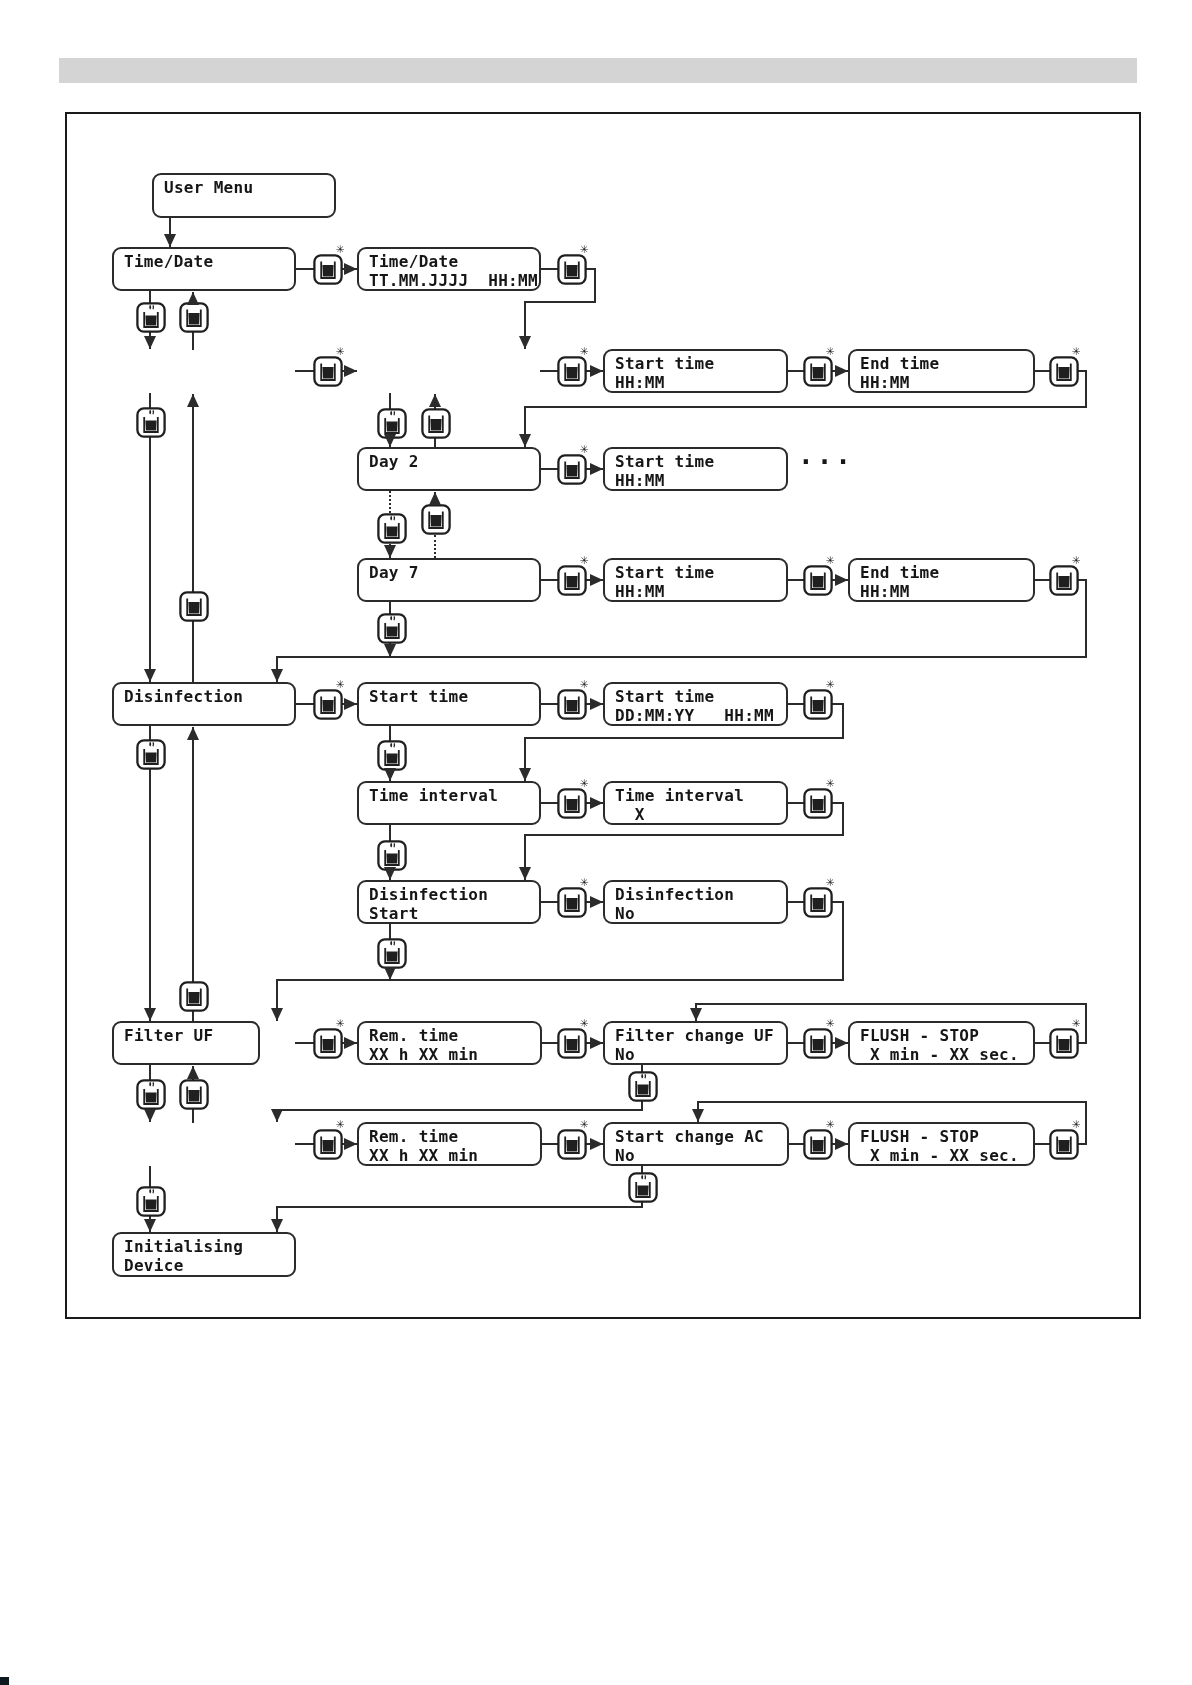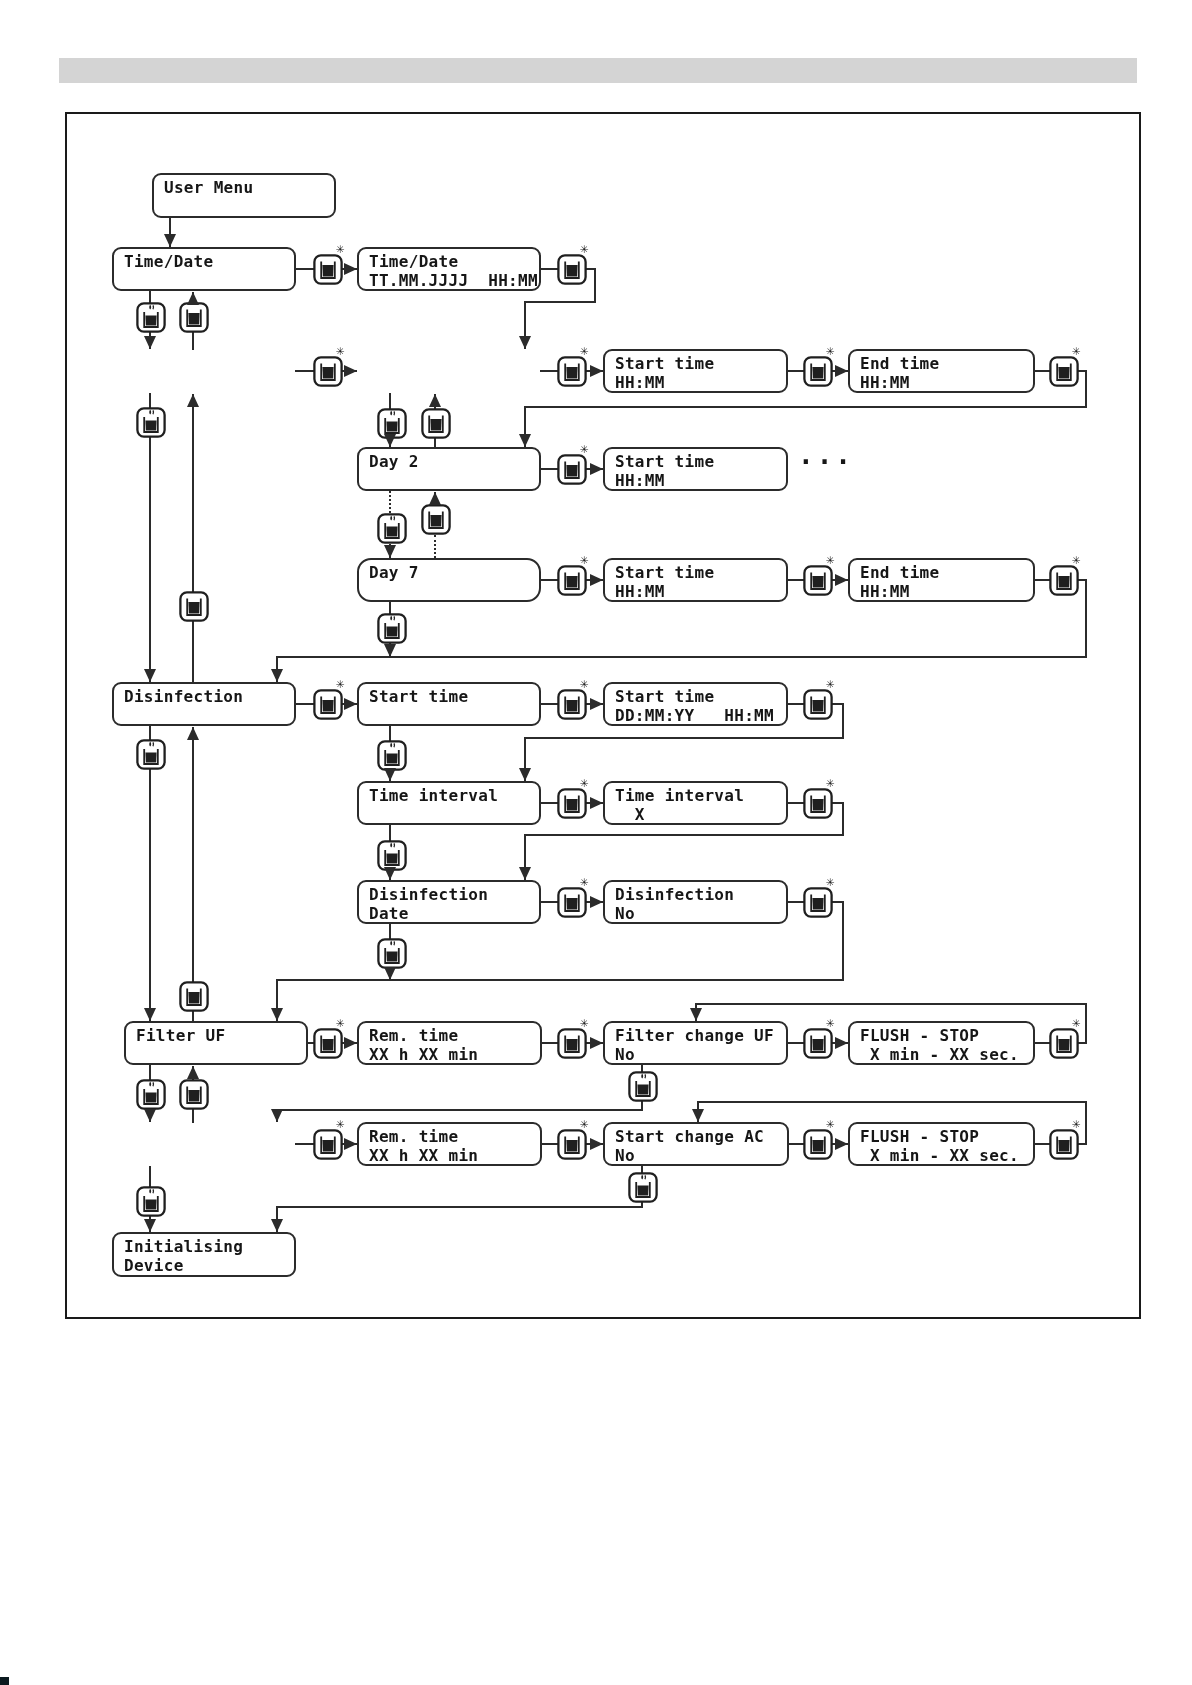--- a/index.html
+++ b/index.html
@@ -151,21 +151,21 @@
       <div class="nl">End time</div>
       <div class="nl">HH:MM</div>
     </div>
     <div class="node" style="left: 357px; top: 447px; width: 184px; height: 44px;">
       <div class="nl">Day 2</div>
     </div>
     <div class="node" style="left: 603px; top: 447px; width: 185px; height: 44px;">
       <div class="nl">Start time</div>
       <div class="nl">HH:MM</div>
     </div>
-    <div class="node" style="left: 357px; top: 558px; width: 184px; height: 44px; border-radius: 14px;">
+    <div class="node" style="left: 357px; top: 558px; width: 184px; height: 44px;">
       <div class="nl">Day 7</div>
     </div>
     <div class="node" style="left: 603px; top: 558px; width: 185px; height: 44px;">
       <div class="nl">Start time</div>
       <div class="nl">HH:MM</div>
     </div>
     <div class="node" style="left: 848px; top: 558px; width: 187px; height: 44px;">
       <div class="nl">End time</div>
       <div class="nl">HH:MM</div>
     </div>
@@ -181,27 +181,27 @@
     </div>
     <div class="node" style="left: 357px; top: 781px; width: 184px; height: 44px;">
       <div class="nl">Time interval</div>
     </div>
     <div class="node" style="left: 603px; top: 781px; width: 185px; height: 44px;">
       <div class="nl">Time interval</div>
       <div class="nl">  X</div>
     </div>
     <div class="node" style="left: 357px; top: 880px; width: 184px; height: 44px;">
       <div class="nl">Disinfection</div>
-      <div class="nl">Date</div>
+      <div class="nl">Start</div>
     </div>
     <div class="node" style="left: 603px; top: 880px; width: 185px; height: 44px;">
       <div class="nl">Disinfection</div>
       <div class="nl">No</div>
     </div>
-    <div class="node" style="left: 124px; top: 1021px; width: 184px; height: 44px;">
+    <div class="node" style="left: 112px; top: 1021px; width: 148px; height: 44px;">
       <div class="nl">Filter UF</div>
     </div>
     <div class="node" style="left: 357px; top: 1021px; width: 185px; height: 44px;">
       <div class="nl">Rem. time</div>
       <div class="nl">XX h XX min</div>
     </div>
     <div class="node" style="left: 603px; top: 1021px; width: 185px; height: 44px;">
       <div class="nl">Filter change UF</div>
       <div class="nl">No</div>
     </div>

